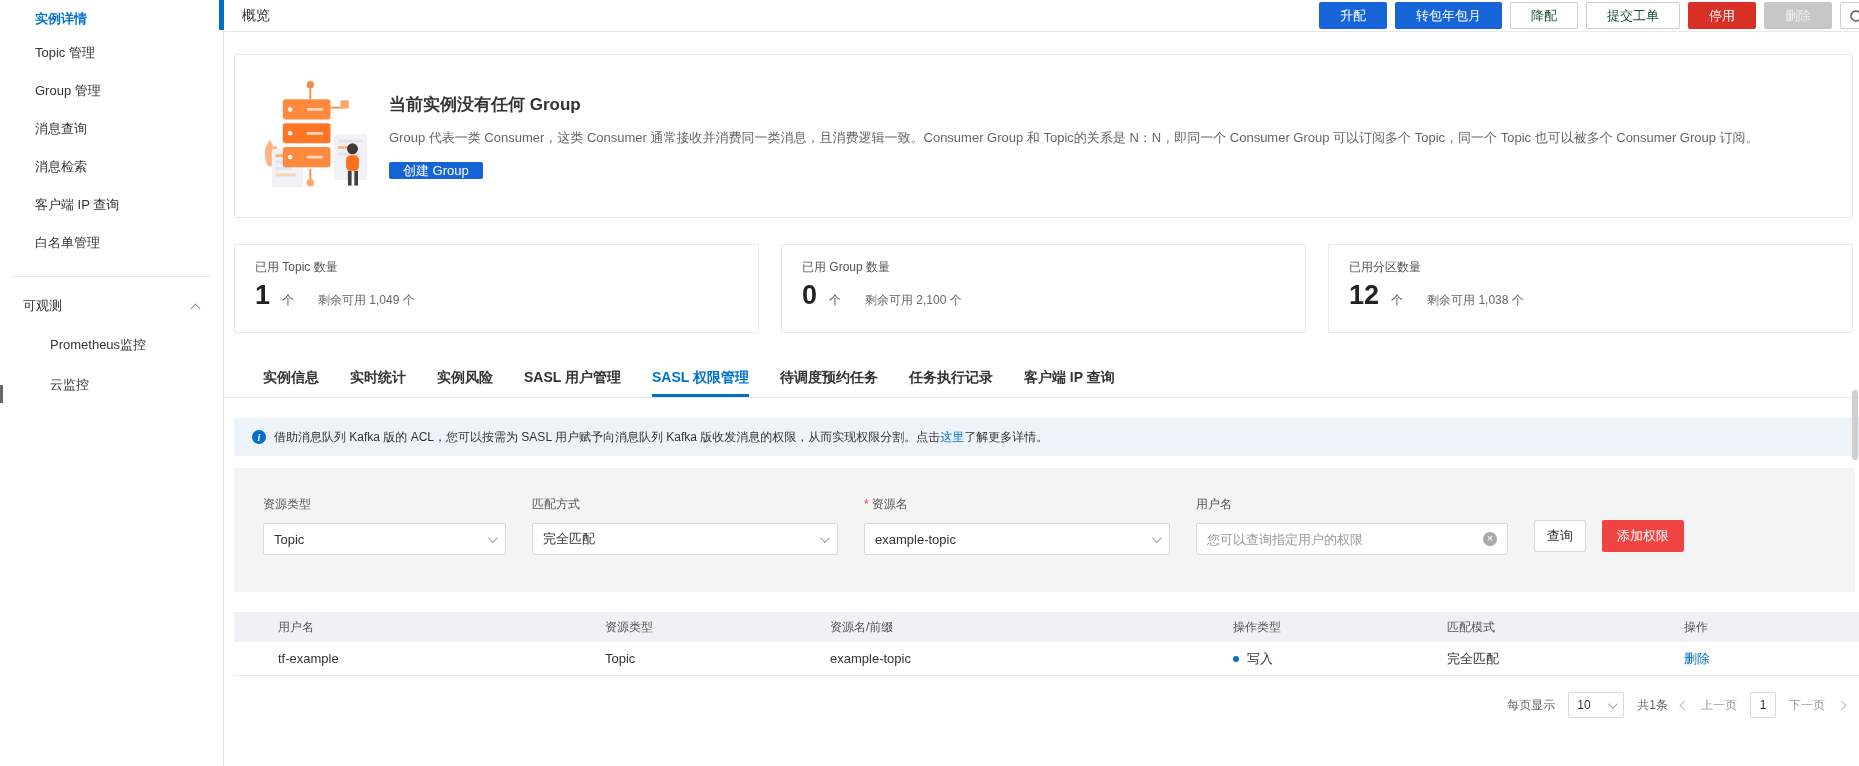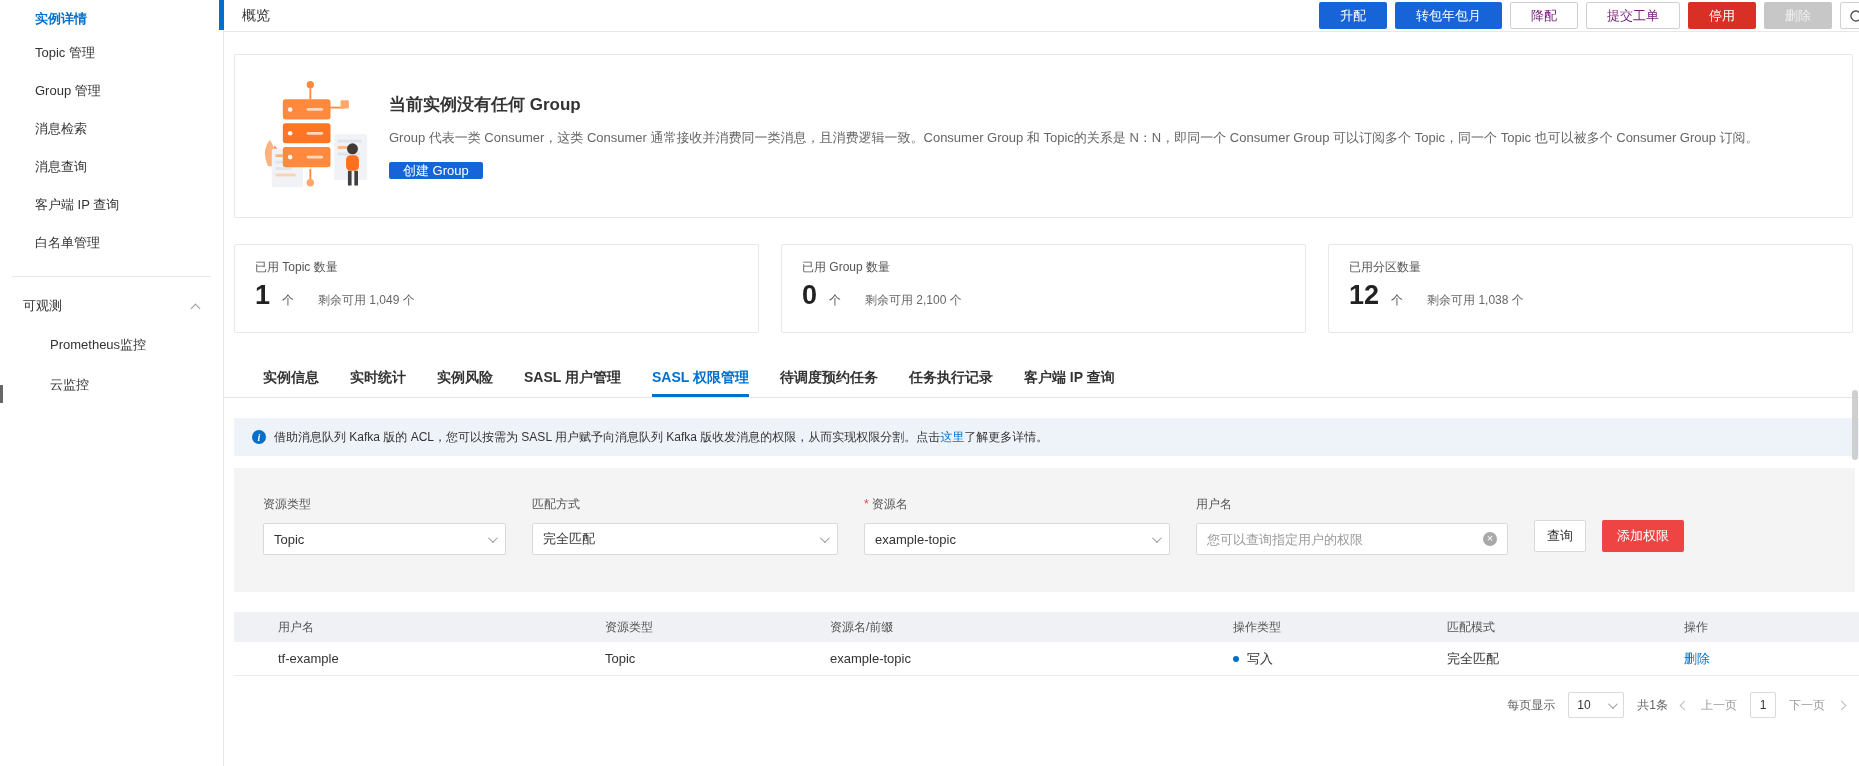--- a/index.html
+++ b/index.html
@@ -26,21 +26,21 @@
 
   
   .main { flex:1; min-width:0; background:#fff; }
   .pg-header { height:32px; display:flex; align-items:center; padding-left:18px;
     border-bottom:1px solid #e8e8e8; }
   .pg-title { font-size:14px; color:#333; }
   .toolbar { margin-left:auto; display:flex; gap:8px; align-items:center; margin-right:-13px; }
   .btn { height:27px; padding:0 20px; font-size:13px; border-radius:2px; cursor:pointer;
     display:flex; align-items:center; justify-content:center; white-space:nowrap; border:1px solid transparent; }
   .btn.primary { background:#1764d8; color:#fff; }
-  .btn.default { background:#fff; color:#701a75; border-color:#d0d0d0; }
+  .btn.default { background:#fff; color:#14532d; border-color:#d0d0d0; }
   .btn.danger { background:#d93026; color:#fff; }
   .btn.disabled { background:#c7c7c7; color:#f0f0f0; cursor:default; }
   .btn.iconbtn { width:32px; padding:0; background:#fff; border-color:#d0d0d0; }
 
   
   .hero { margin:22px 6px 0 10px; height:164px; border:1px solid #e8e8e8; border-radius:2px;
     display:flex; align-items:center; padding-left:24px; }
   .hero-illus { width:110px; height:124px; margin-right:20px; flex:0 0 110px; }
   .hero-title { font-size:17px; font-weight:bold; color:#333; }
   .hero-desc { font-size:13px; color:#666; margin-top:13px; }
@@ -124,24 +124,24 @@
     <div class="s-item active">
       <span>实例详情</span>
       </div>
     <div class="s-item">
       <span>Topic 管理</span>
       </div>
     <div class="s-item">
       <span>Group 管理</span>
       </div>
     <div class="s-item">
+      <span>消息查询</span>
+      </div>
+    <div class="s-item">
       <span>消息检索</span>
-      </div>
-    <div class="s-item">
-      <span>消息查询</span>
       </div>
     <div class="s-item">
       <span>客户端 IP 查询</span>
       </div>
     <div class="s-item">
       <span>白名单管理</span>
       </div>
     <div class="s-divider"></div>
     <div class="s-section">
       <span>可观测</span>

